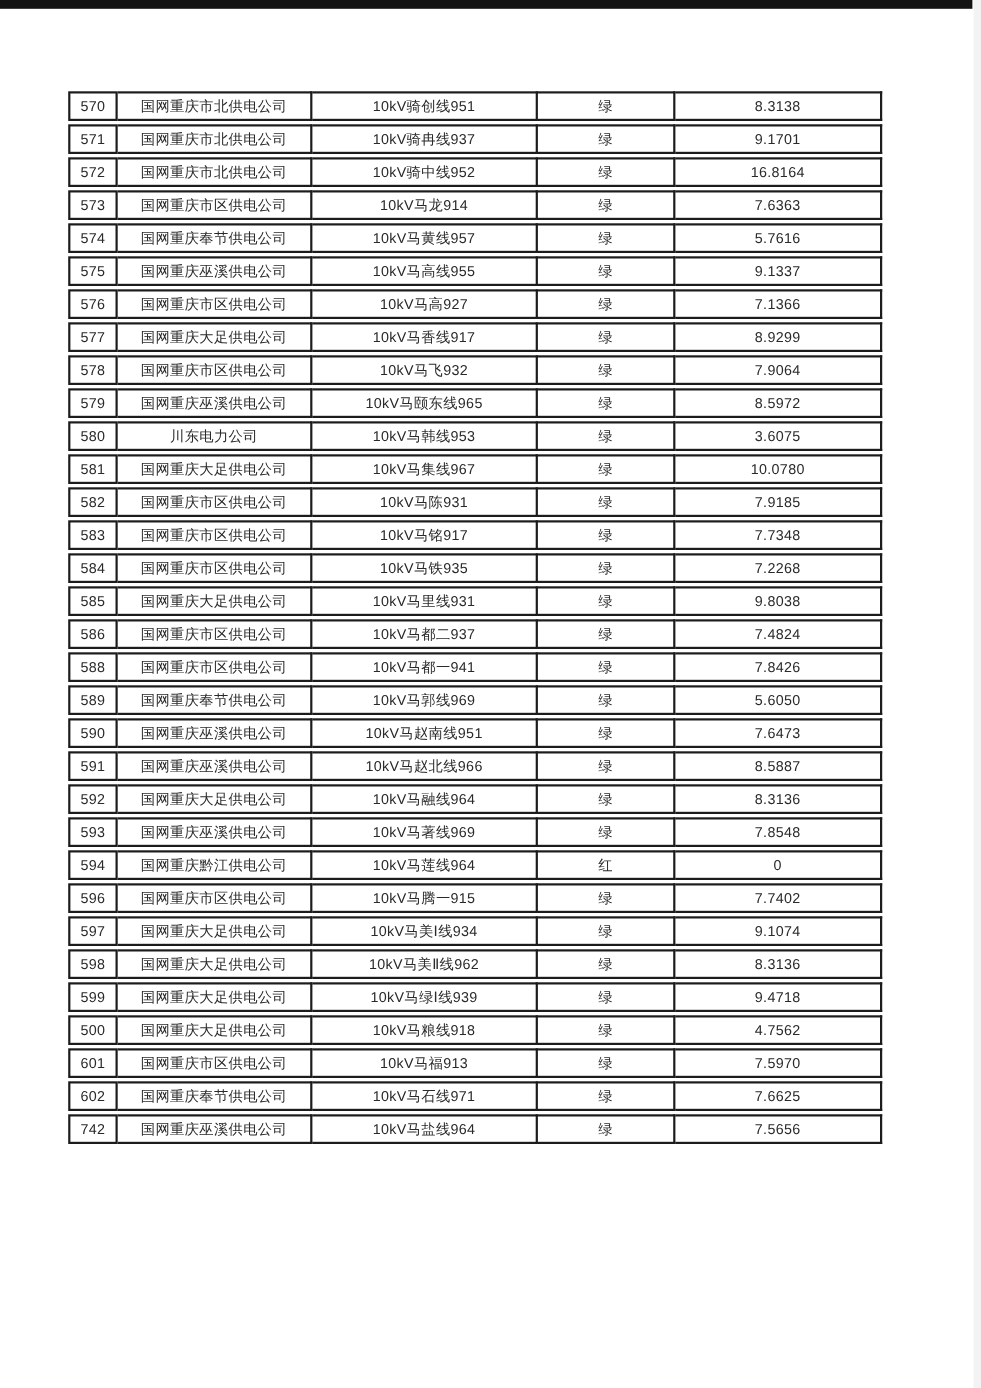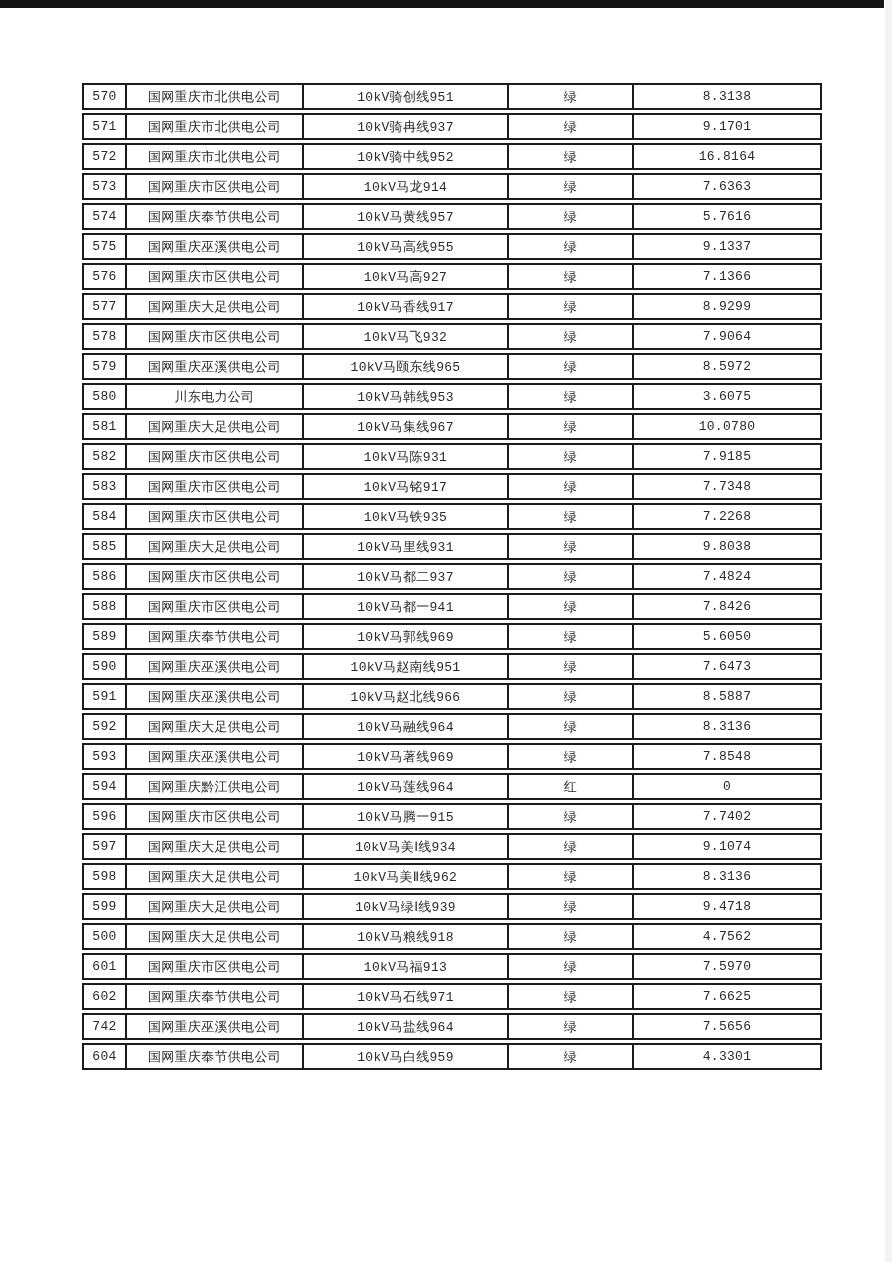--- a/index.html
+++ b/index.html
@@ -25,27 +25,26 @@
   .right-edge-strip {
     position: absolute;
     top: 0;
     right: 0;
     width: 7px;
     height: 1262px;
     background: #f4f3f4;
   }
   table.data-table {
     position: absolute;
-    left: 82px;
+    left: 62px;
     top: 80px;
     width: 740px;
     table-layout: fixed;
     border-collapse: separate;
     border-spacing: 0 3px;
-    font-family: Liberation Mono, monospace;
   }
   table.data-table td {
     height: 23px;
     padding: 0 2px;
     border-top: 2px solid #1c1c1c;
     border-bottom: 2px solid #1c1c1c;
     border-right: 2px solid #1c1c1c;
     text-align: center;
     vertical-align: middle;
     font-size: 13px;
@@ -291,22 +290,15 @@
           <td>绿</td>
           <td>7.6625</td>
         </tr>
         <tr>
           <td>742</td>
           <td>国网重庆巫溪供电公司</td>
           <td>10kV马盐线964</td>
           <td>绿</td>
           <td>7.5656</td>
         </tr>
-        <tr>
-          <td>604</td>
-          <td>国网重庆奉节供电公司</td>
-          <td>10kV马白线959</td>
-          <td>绿</td>
-          <td>4.3301</td>
-        </tr>
       </tbody>
   </table>
 </div>
 
 </body></html>

